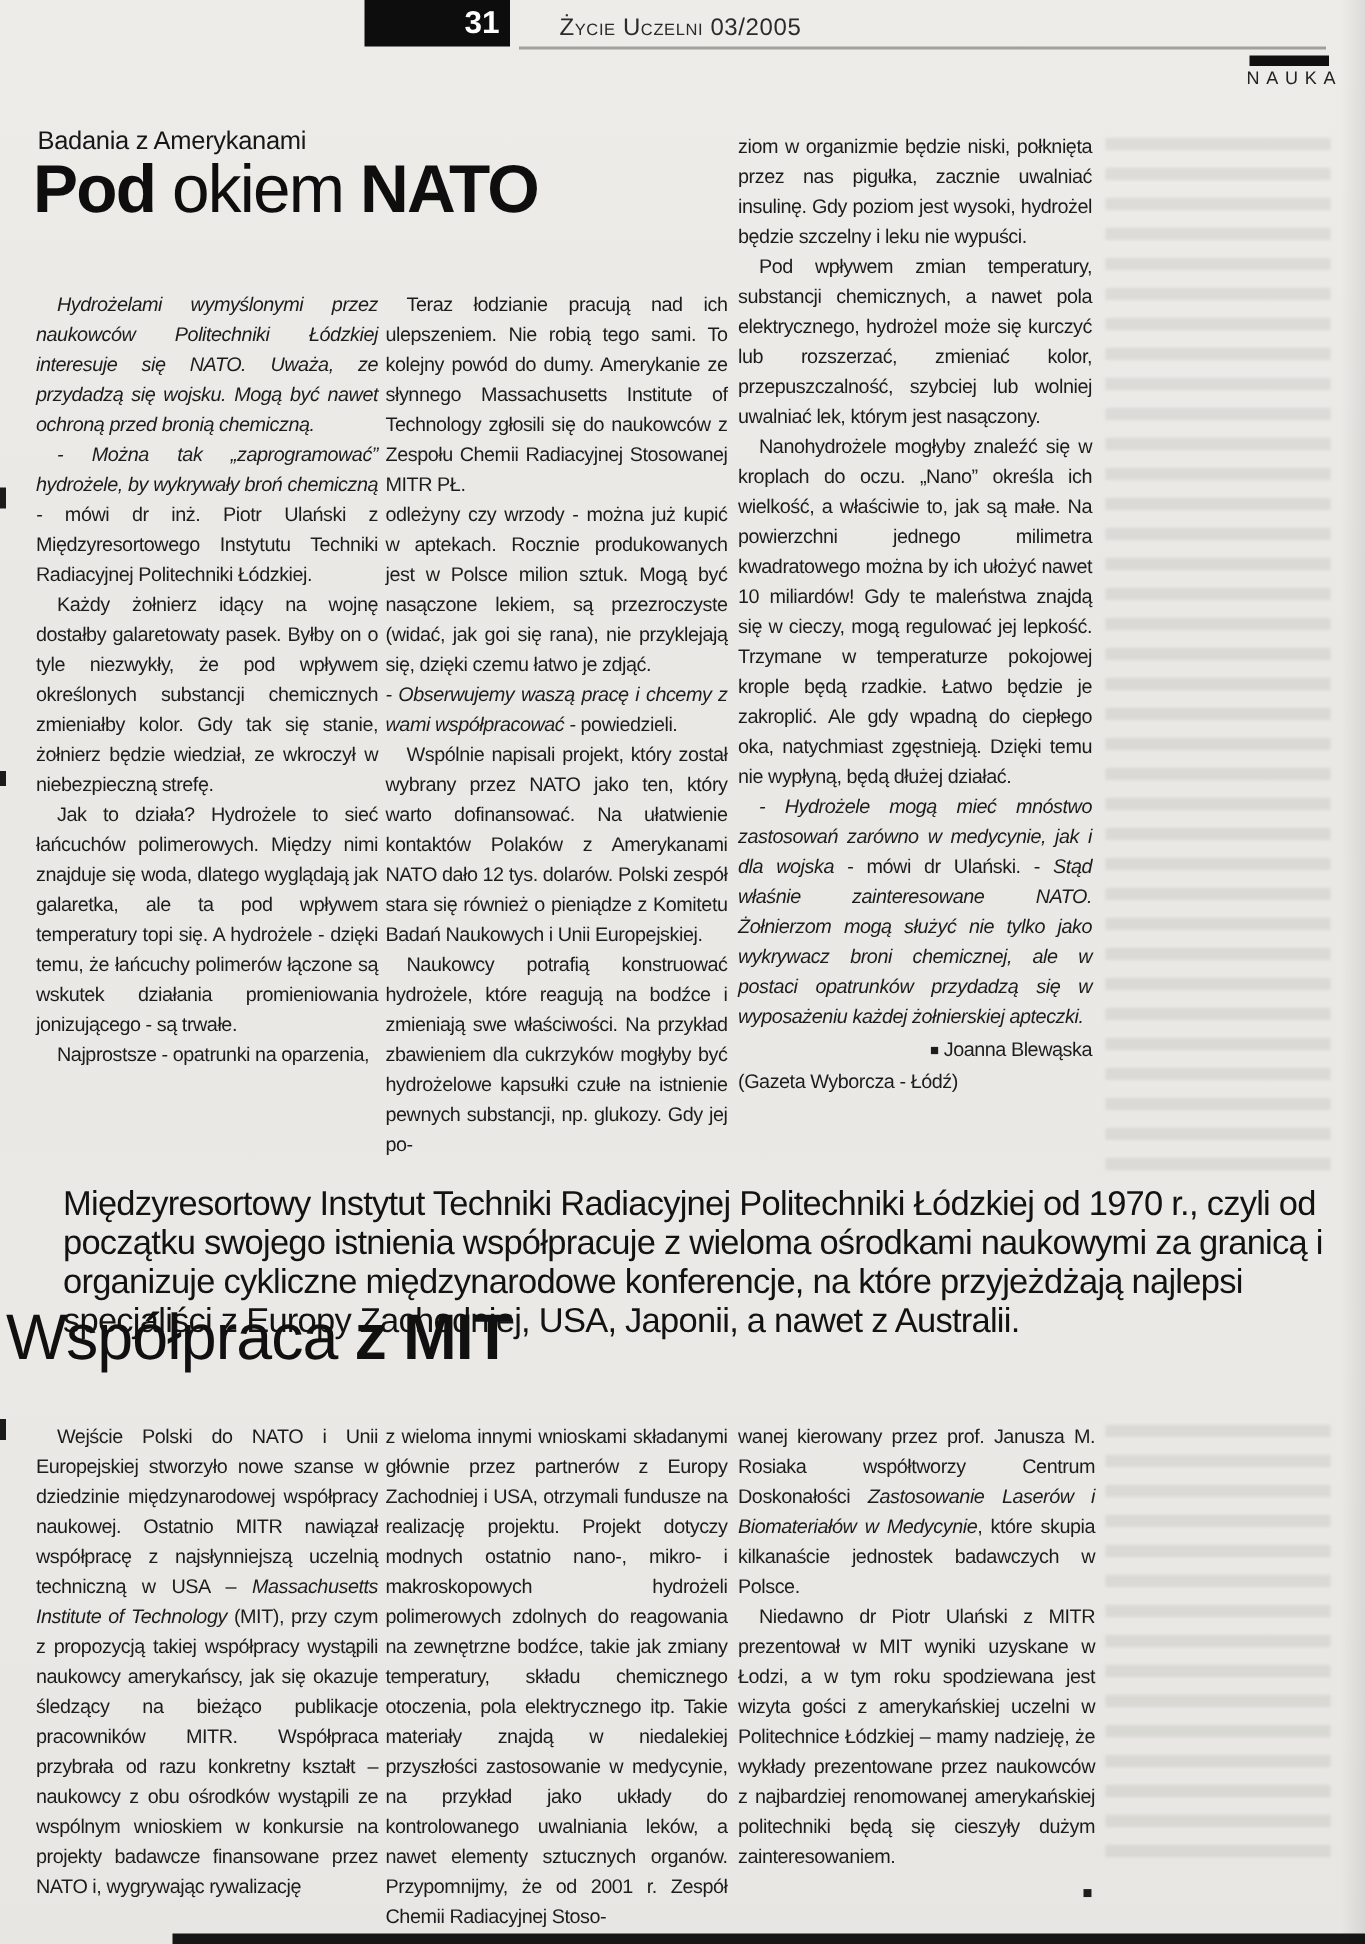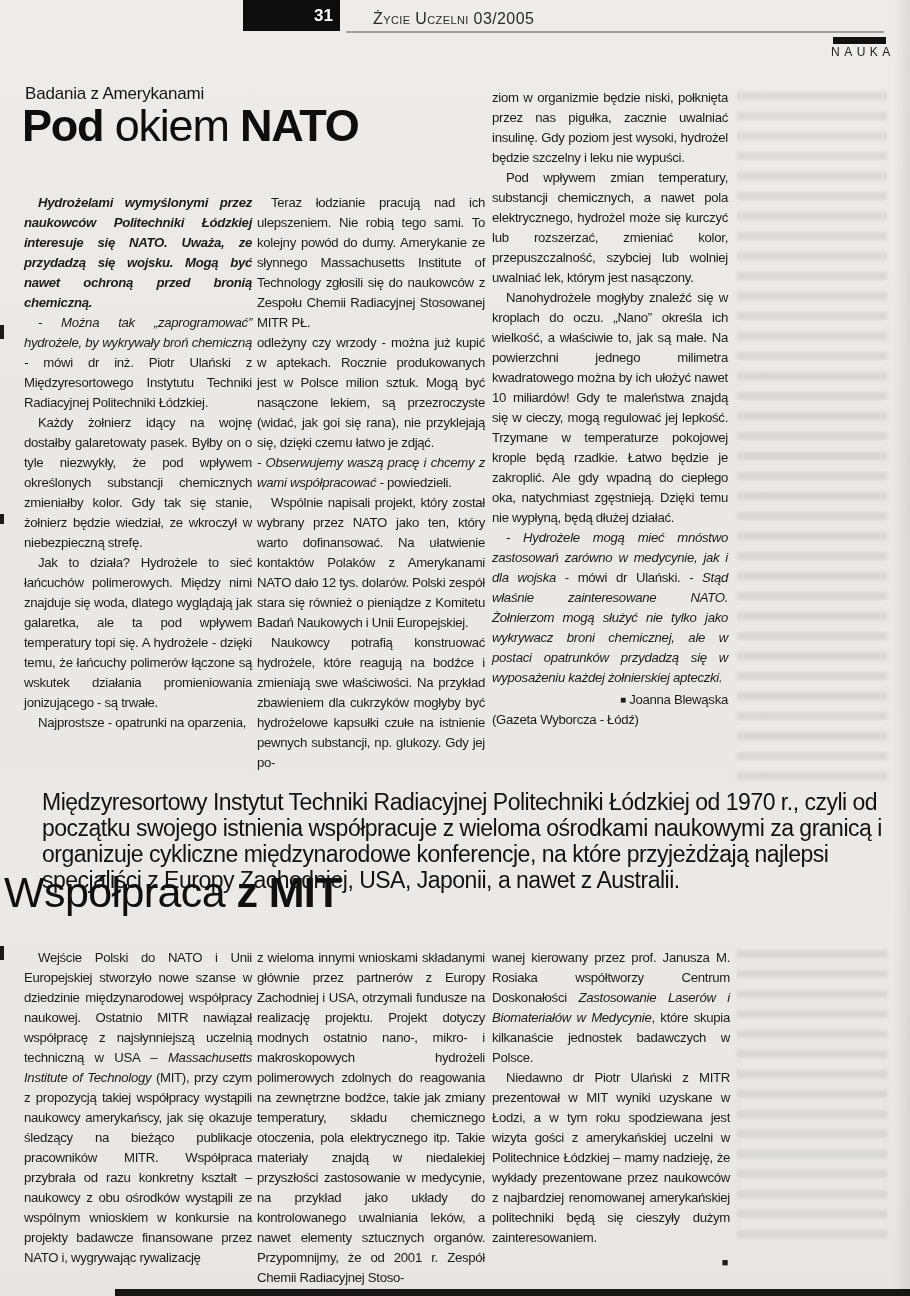--- a/index.html
+++ b/index.html
@@ -7,21 +7,21 @@
     position:relative;width:910px;height:1296px;margin:0 auto;
     background:linear-gradient(180deg,#edecE9 0%,#e9e8e4 35%,#eae9e5 70%,#e7e6e2 100%);
     font-family:"Liberation Sans",sans-serif;color:#1c1c1c;overflow:hidden;
   }
   .page::after{content:"";position:absolute;right:0;top:0;width:16px;height:100%;
     background:linear-gradient(90deg,rgba(0,0,0,0),rgba(0,0,0,.07));pointer-events:none;}
 
   
   .pagenum-box{position:absolute;left:243px;top:0;width:97px;height:31px;background:#0d0d0d;
     color:#fff;display:flex;align-items:center;justify-content:flex-end;
-    padding-right:7px;box-sizing:border-box;font-size:17px;font-weight:700;}
+    padding-right:7px;box-sizing:border-box;font-size:21px;font-weight:700;}
   .mag-title{position:absolute;left:349px;top:10px;font-variant:small-caps;
     font-size:16px;letter-spacing:.4px;color:#2a2a2a;margin-left:24px;}
   .header-rule{position:absolute;left:346px;top:31px;width:538px;height:2px;background:#a0a09c;}
   .section-bar{position:absolute;left:833px;top:37px;width:53px;height:7px;background:#101010;}
   .section-label{position:absolute;left:831px;top:45px;font-size:12px;letter-spacing:4.5px;color:#222;}
 
   
   .kicker{position:absolute;left:25px;top:84px;font-size:17px;letter-spacing:-.2px;color:#161616;}
   .h1{position:absolute;left:22px;top:101px;font-size:45px;line-height:50px;letter-spacing:-1.2px;color:#0e0e0e;text-align:center;}
   .h2{position:absolute;left:4px;top:867px;font-size:43px;line-height:50px;letter-spacing:-.6px;color:#101010;}
@@ -34,21 +34,21 @@
     letter-spacing:-.3px;color:#1c1c1c;}
   #a1c1{left:24px;top:193px;}
   #a1c2{left:257px;top:193px;}
   #a1c3{left:492px;top:88px;width:236px;}
   #a2c1{left:24px;top:948px;}
   #a2c2{left:257px;top:948px;}
   #a2c3{left:492px;top:948px;width:238px;}
   .para{margin:0;}
   .p-body{text-indent:14px;}
   .p-cont{text-indent:0;}
-  .p-lead{font-weight:700;font-style:italic;text-indent:14px;}
+  .p-lead{font-weight:400;font-style:italic;text-indent:14px;}
   .byline{text-align:right;margin-top:2px;}
   .byline .mark{font-size:10px;vertical-align:1px;}
   .source{text-align:left;}
   .endmark{text-align:right;padding-right:2px;margin-top:4px;font-size:11px;}
 
   
   .interlude{position:absolute;left:22px;top:789px;width:876px;font-size:23px;
     line-height:26px;letter-spacing:-.5px;color:#121212;margin-left:20px;}
 
   

